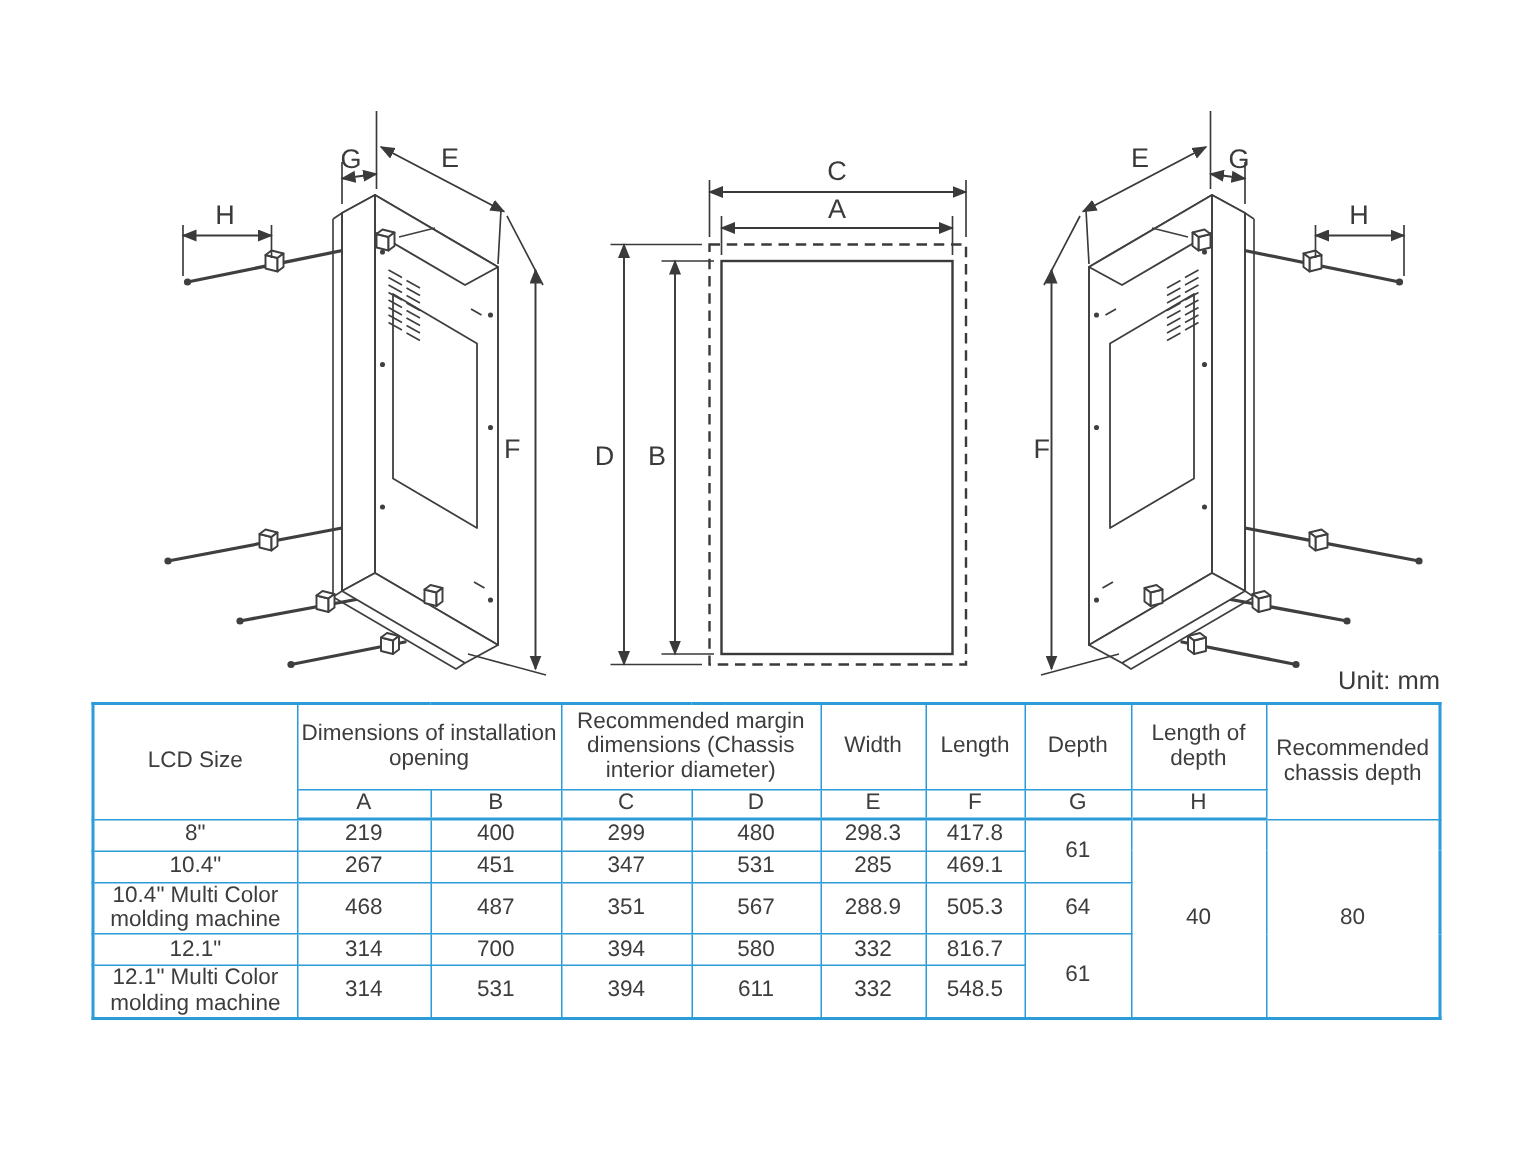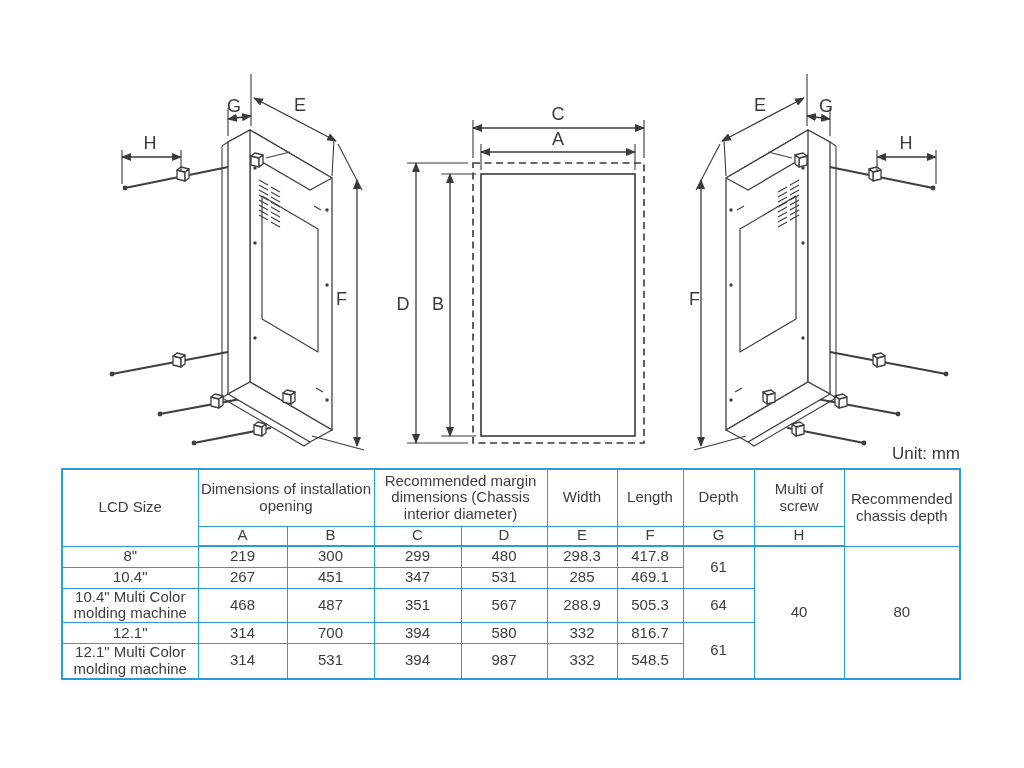--- a/index.html
+++ b/index.html
@@ -152,37 +152,37 @@
           <col style="width:116px">
       </colgroup>
       <tbody>
           <tr class="hrow1">
         <th rowspan="2">LCD Size</th>
         <th colspan="2">Dimensions of installation opening</th>
         <th colspan="2">Recommended margin dimensions (Chassis interior diameter)</th>
         <th>Width</th>
         <th>Length</th>
         <th>Depth</th>
-        <th>Multi of screw</th>
+        <th>Length of depth</th>
         <th rowspan="2">Recommended chassis depth</th>
       </tr>
       <tr class="sub">
         <th>A</th>
         <th>B</th>
         <th>C</th>
         <th>D</th>
         <th>E</th>
         <th>F</th>
         <th>G</th>
         <th>H</th>
       </tr>
       <tr class="r-s">
         <td>8"</td>
         <td>219</td>
-        <td>300</td>
+        <td>400</td>
         <td>299</td>
         <td>480</td>
         <td>298.3</td>
         <td>417.8</td>
         <td rowspan="2">61</td>
         <td rowspan="5">40</td>
         <td rowspan="5">80</td>
       </tr>
       <tr class="r-s">
         <td>10.4"</td>
@@ -211,20 +211,20 @@
         <td>580</td>
         <td>332</td>
         <td>816.7</td>
         <td rowspan="2">61</td>
       </tr>
       <tr class="r-m">
         <td>12.1" Multi Color molding machine</td>
         <td>314</td>
         <td>531</td>
         <td>394</td>
-        <td>987</td>
+        <td>611</td>
         <td>332</td>
         <td>548.5</td>
       </tr>
     </tbody>
       </table>
   </div>
 </div>
 
 </body></html>

